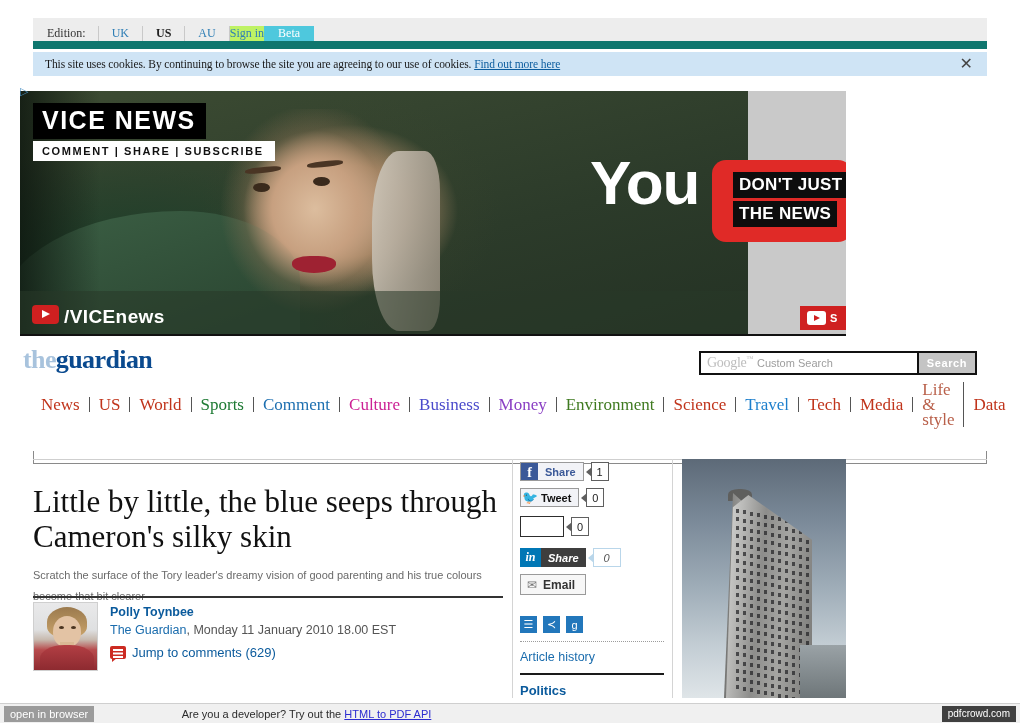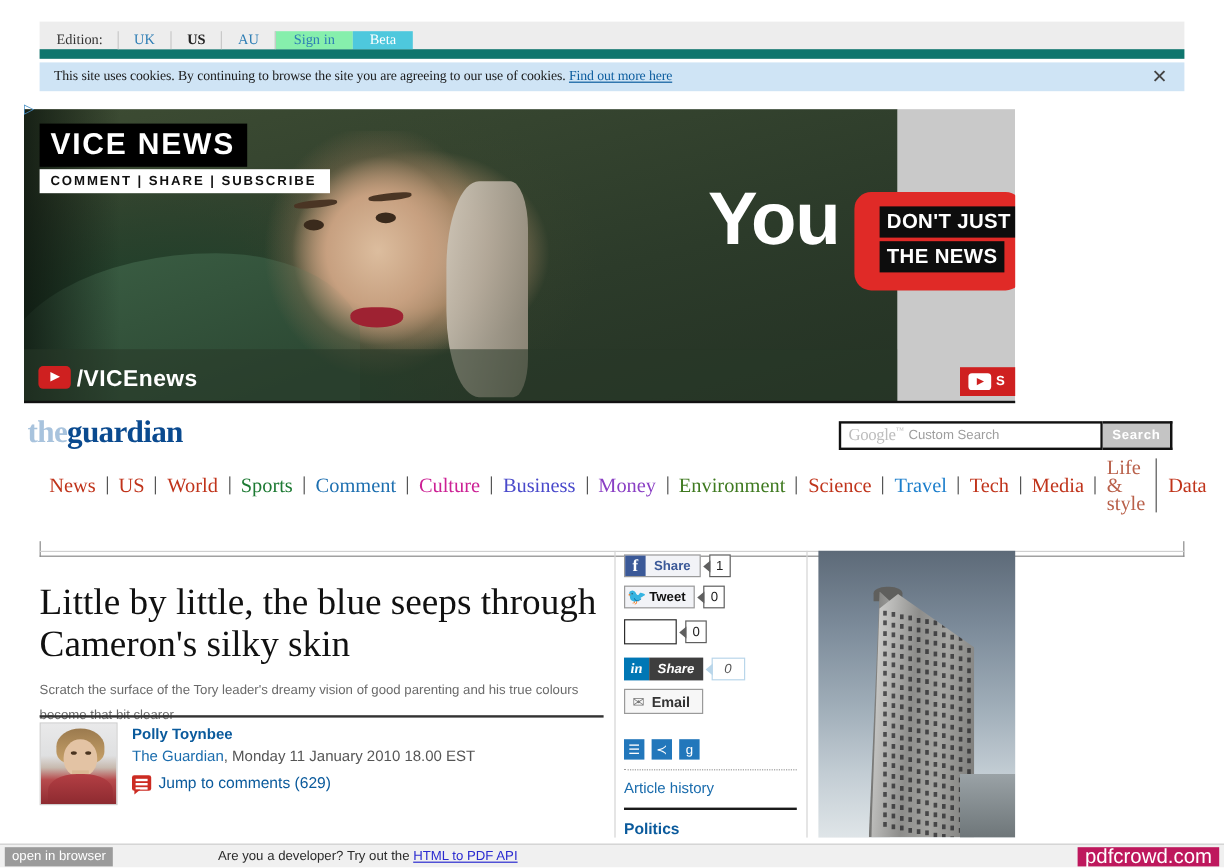--- a/index.html
+++ b/index.html
@@ -32,21 +32,21 @@
   .edition-item {
     font-size: 12px;
     display: flex; align-items: center;
     padding: 0 13px;
     border-left: 1px solid #c9c9c9;
     color: #2e7eb5;
     cursor: pointer;
     background: #ededed;
   }
   .edition-item.active { color: #222; font-weight: bold; background:#ededed; }
-  .edition-item.signin { background:#86efac; color:#2e7eb5; padding:0 15px;}
+  .edition-item.signin { background:#bef264; color:#2e7eb5; padding:0 0;}
   .edition-item.beta {
     background: #4ec8dd; color: #ffffff; padding: 0 14px; border-left: none;
   }
 
   
   .cookie-bar {
     position: absolute; left: 33px; top: 52px;
     width: 954px; height: 24px;
     background: #cfe4f5;
     display: flex; align-items: center;
@@ -469,21 +469,21 @@
   .pf-btn {
     height: 16px; background: #9b9b9b; color: #fff;
     font-size: 11px; display: flex; align-items: center;
     padding: 0 6px; margin-left: 4px; cursor: pointer;
   }
   .pf-btn.dark { background: #6f6f6f; margin-left: 1px; margin-top: 35px; }
   .pf-text { font-size: 11px; color: #2b2b2b; margin-left: 12px; }
   .pf-link { color: #2b2bd0; text-decoration: underline; cursor: pointer; }
   .pf-brand {
     margin-left: auto; margin-right: 4px;
-    background: #be185d; color: #fff; font-size: 17px;
+    background: #404040; color: #fff; font-size: 10px;
     padding: 0 6px; height: 16px; display: flex; align-items: center;
     cursor: pointer;
   }
 </style>
 </head>
 <body>
 
 <div id="page">
 
   <div class="edition-bar">

